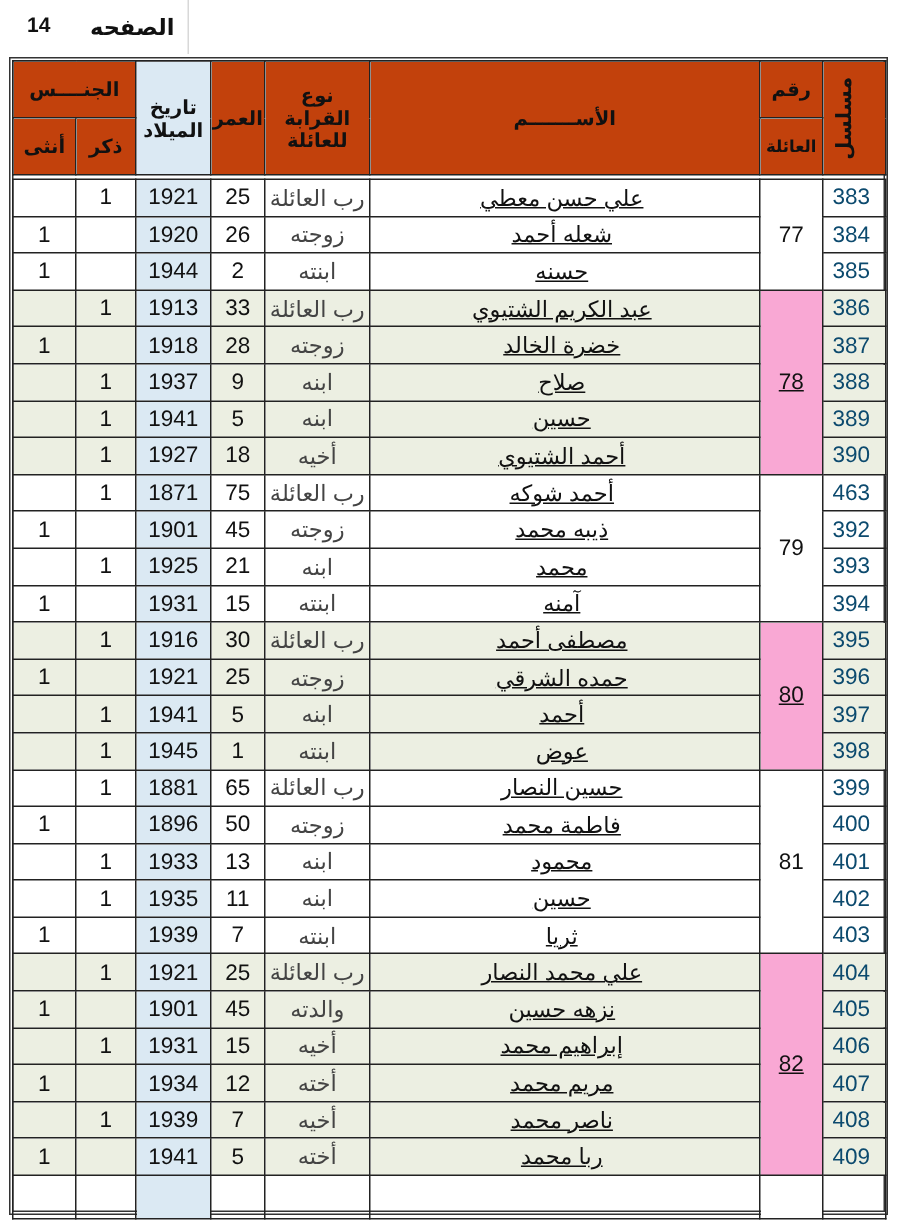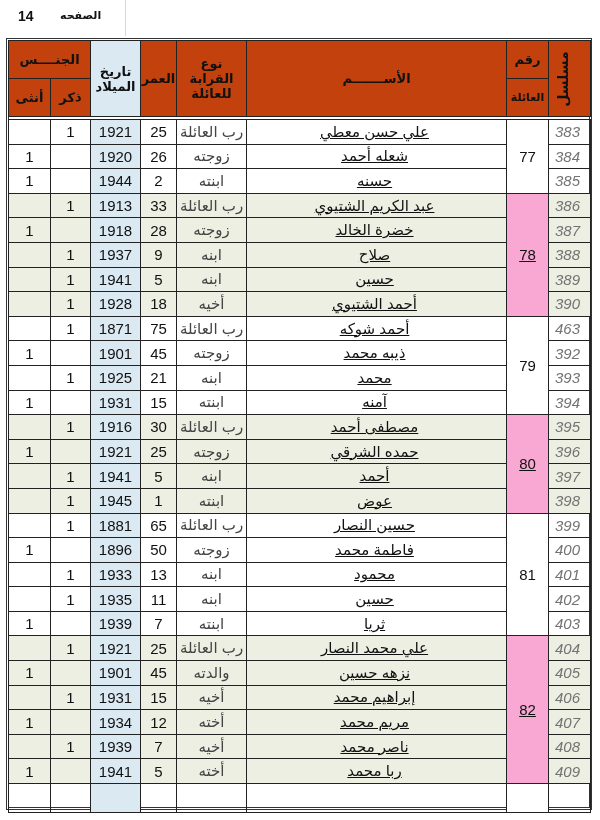--- a/index.html
+++ b/index.html
@@ -2,35 +2,35 @@
 <html><head>
 <meta charset="utf-8">
 <style>
   html, body { margin:0; padding:0; background:#ffffff; }
   body { width:600px; height:820px; position:relative; overflow:hidden;
          font-family:"Liberation Sans", "DejaVu Sans", sans-serif; color:#111; }
   .topbar { position:absolute; left:0; top:0; width:600px; height:36px; }
   .topbar .vline { position:absolute; left:125px; top:0; width:1px; height:36px; background:#d8d8d8; }
   .title { position:absolute; right:12px; top:9px; font-size:12.5px; font-weight:bold; direction:rtl; white-space:nowrap; }
   .title .prep { margin-right:22px; }
-  .page-label { position:absolute; left:60px; top:9px; font-size:11px; font-weight:bold; }
+  .page-label { position:absolute; left:60px; top:9px; font-size:15px; font-weight:bold; }
   .page-num { position:absolute; left:18px; top:8px; font-size:14px; font-weight:bold; }
 
   .frame { position:absolute; left:6px; top:38px; width:586px; height:772px;
            border:3px double #333; box-sizing:border-box; }
   table.grid { position:absolute; left:8px; top:40px; width:582px; border-collapse:collapse; table-layout:fixed; direction:rtl; }
   table.grid td, table.grid th { border:1px solid #222; padding:0; overflow:hidden; white-space:nowrap; }
   table.grid th { font-weight:bold; font-size:13px; text-align:center; vertical-align:middle; background:#c2410c; }
   th.blue, td.blue { background:#dbe9f3 !important; }
   tr.hdr1 th { height:37px; }
   tr.hdr2 th { height:37px;margin-top:21px; }
   tr.hdr-sep td { height:2px; border-left:none; border-right:none; border-top:1px solid #222; border-bottom:1px solid #222; padding:0; }
   table.grid tbody td { height:23.6px; font-size:15px; text-align:center; vertical-align:middle; }
   tr.shade td { background:#ecefe2; }
-  td.serial { text-align:right; padding-right:4px !important; font-size:15px; color:#737373;font-style:italic; }
+  td.serial { text-align:right; padding-right:4px !important; font-size:15px; color:#0c4a6e; }
   td.name { text-align:right; padding-right:4px !important; font-size:13.5px;text-decoration:underline; }
   td.rel { font-size:11px; color:#444; }
   td.gender { font-size:12px; }
   td.fam { font-size:15px; background:#fff; }
   td.fam.shade { background:#f9a8d4;text-decoration:underline; }
   .vert { display:inline-block; transform:rotate(-90deg); font-size:14px; font-weight:bold; }
   .hdr-multi { line-height:15px; font-size:12.5px; }
   .thin-head { font-size:12px; font-weight:bold; }
 </style>
 </head>
@@ -145,21 +145,21 @@
         <td>5</td>
         <td class="blue">1941</td>
         <td class="gender">1</td>
         <td class="gender"></td>
       </tr>
       <tr class="shade">
         <td class="serial">390</td>
         <td class="name">أحمد الشتيوي</td>
         <td class="rel">أخيه</td>
         <td>18</td>
-        <td class="blue">1928</td>
+        <td class="blue">1927</td>
         <td class="gender">1</td>
         <td class="gender"></td>
       </tr>
       <tr>
         <td class="serial">463</td>
         <td class="fam" rowspan="4">79</td>
         <td class="name">أحمد شوكه</td>
         <td class="rel">رب العائلة</td>
         <td>75</td>
         <td class="blue">1871</td>

